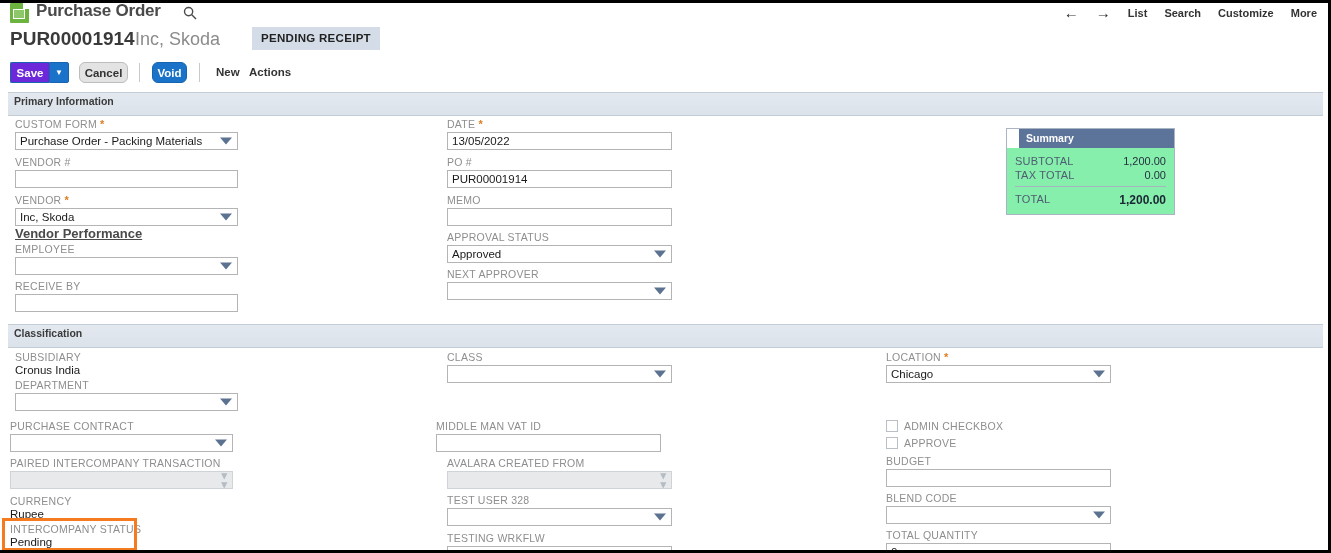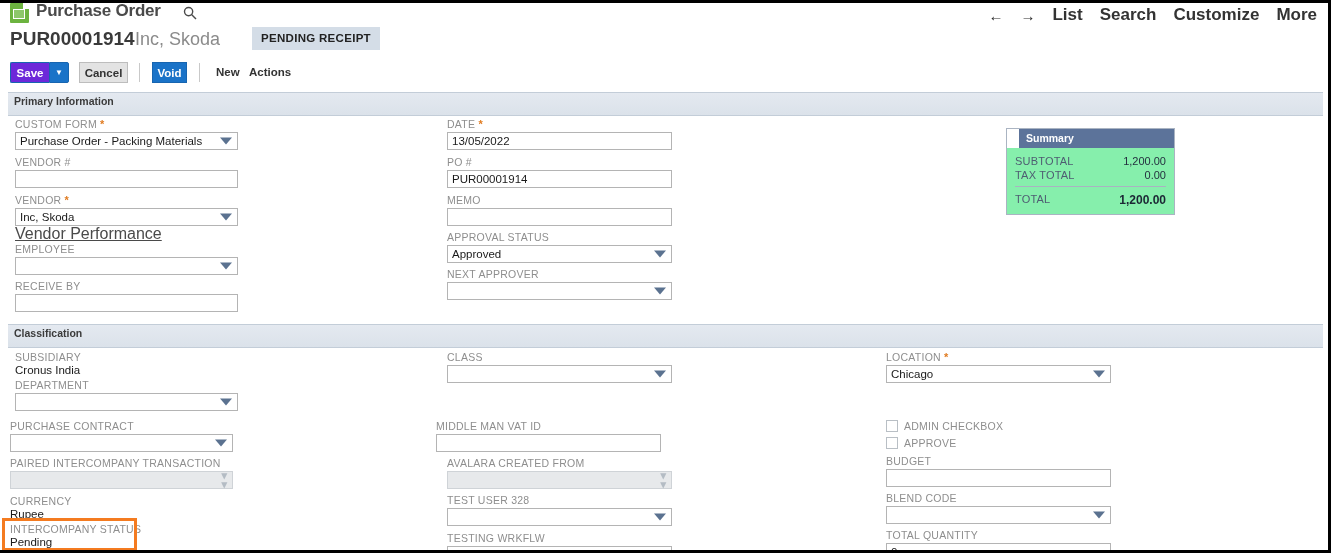--- a/index.html
+++ b/index.html
@@ -34,36 +34,36 @@
       border:1.5px solid #ffffff; background:#8dc76a; }
   .page-title {
     position:absolute; left:36px; top:1px;
     font-size:17px; font-weight:bold; color:#4a4a4a; letter-spacing:-0.2px;
   }
   .title-search {
     position:absolute; left:183px; top:6px; width:14px; height:14px; cursor:pointer;
   }
   .nav-right { position:absolute; right:14px; top:5px; display:flex; align-items:center; gap:17px; }
   .nav-right .arw { font-size:15px; color:#2b2b2b; line-height:1; cursor:pointer; }
-  .nav-right .lnk { font-size:17px; color:#333; font-weight:bold; cursor:pointer; }
+  .nav-right .lnk { font-size:11px; color:#333; font-weight:bold; cursor:pointer; }
 
   .hdr-row2 { position:absolute; left:0; top:26px; width:1331px; height:32px; }
   .rec-id { position:absolute; left:10px; top:2px; font-size:19px; font-weight:bold; color:#3a3a3a; }
   .rec-name { position:absolute; left:135px; top:3px; font-size:18px; color:#8b8b8b; }
   .status-badge {
     position:absolute; left:252px; top:27px; padding:5px 9px 6px 9px;
     background:#d4dde7; color:#222; font-size:11.5px; font-weight:bold; letter-spacing:0.3px;
   }
 
   
   .toolbar { position:absolute; left:0; top:62px; width:1331px; height:24px; }
   .btn {
     position:absolute; top:0; height:21px;
     font-size:11.5px; font-weight:bold;
-    border-radius:0; cursor:pointer;
+    border-radius:6px; cursor:pointer;
     display:flex; align-items:center; justify-content:center;
     font-family:"Liberation Sans", sans-serif;
   }
   .btn-save { left:10px; width:39px; background:#6d28d9; color:#fff; border:1px solid #1765b0; border-right:none;
       border-radius:2px 0 0 2px; }
   .btn-save-arrow { left:49px; width:20px; background:#1a73c8; color:#fff; border:1px solid #1765b0;
       border-radius:0 2px 2px 0; }
   .btn-cancel { left:79px; width:49px; background:#e3e3e3; color:#333; border:1px solid #bdbdbd; }
   .sep1 { position:absolute; left:139px; top:1px; width:1px; height:19px; background:#c9c9c9; }
   .btn-void { left:152px; width:35px; background:#1a73c8; color:#fff; border:1px solid #1765b0; }
@@ -97,21 +97,21 @@
     position:absolute; right:5px; top:50%; transform:translateY(-50%);
     width:0; height:0; border-left:6px solid transparent; border-right:6px solid transparent;
     border-top:7px solid #5b7290;
   }
   .dchev {
     position:absolute; right:5px; top:50%; transform:translateY(-50%);
     color:#b4bcc4; font-size:11px; line-height:9px; text-align:center; font-weight:bold;
   }
   .static-val { font-size:11.5px; color:#1a1a1a; line-height:13px; margin-top:1px; }
   .sub-link {
-    font-size:16px; color:#4a4a4a; text-decoration:underline; cursor:pointer; line-height:12px;
+    font-size:13px; color:#4a4a4a; text-decoration:underline; cursor:pointer; line-height:12px;font-weight:bold;
   }
   .cbx-row { display:flex; align-items:center; gap:6px; height:15px; }
   .cbx { width:12px; height:12px; border:1px solid #b9bfc5; background:#fff; }
   .cbx-lbl { font-size:10.5px; color:#8e8e8e; letter-spacing:0.25px; }
 
   
   .summary { position:absolute; left:1006px; top:128px; width:169px; border:1px solid #aab4c2; }
   .summary-hd { background:#5c739a; color:#fff; font-size:10.5px; font-weight:bold;
       padding:3px 7px 4px 7px;margin-left:12px; }
   .summary-bd { background:#86efac; padding:6px 0 6px 0; }

